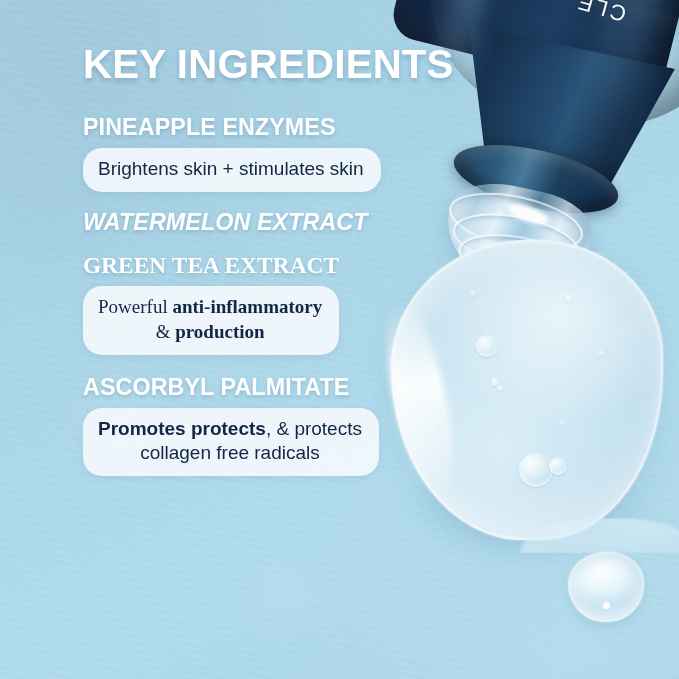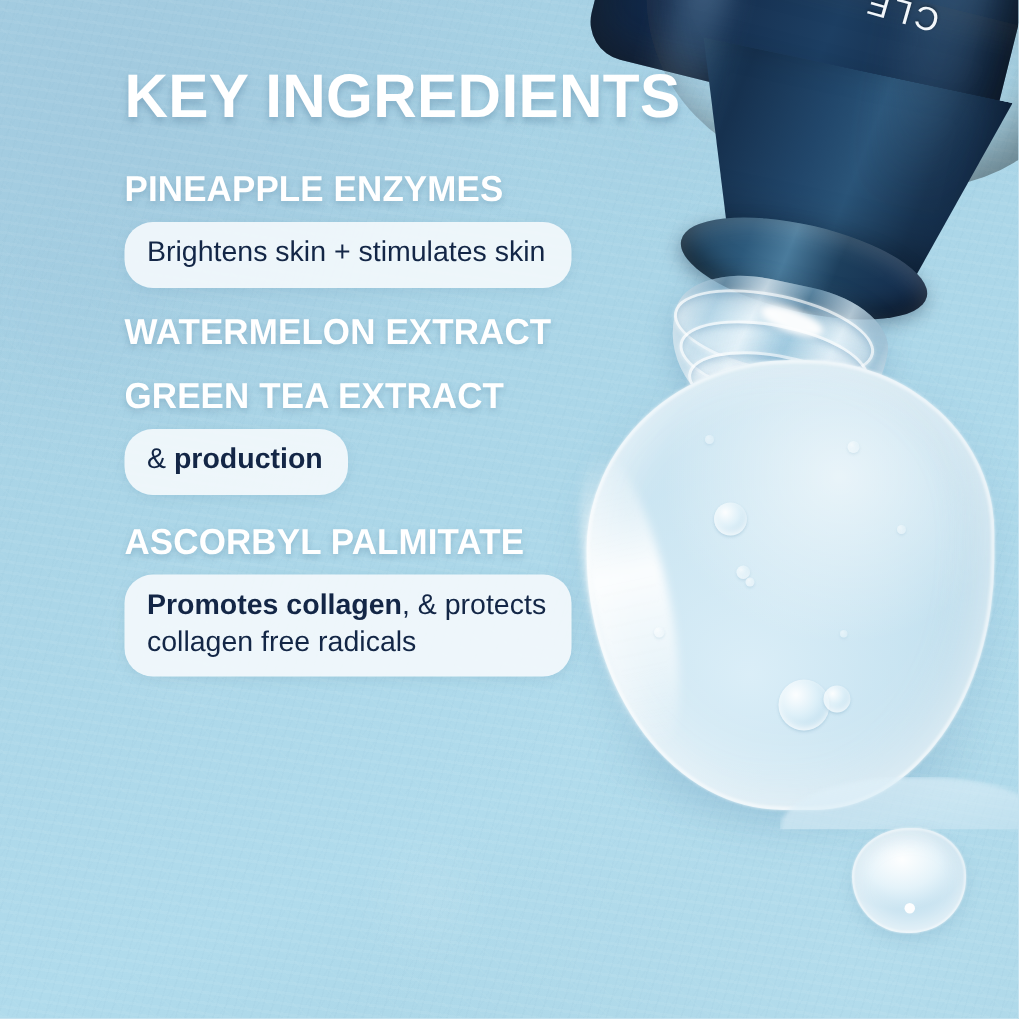--- a/index.html
+++ b/index.html
@@ -290,28 +290,29 @@
   .pill {
     display:inline-block;
     background:rgba(243,248,252,.92);
     border-radius:19px;
     padding:9px 17px 10px 15px;
     color:#132646;
     font-size:19px;
     line-height:1.30;
     box-shadow:0 2px 7px rgba(100,150,180,.18);
     max-width:370px;
+    text-align:center;
   }
   .pill b { font-weight:700; }
   .pill .ln { display:block; white-space:nowrap; }
 
   
   .block-1 { margin-bottom:17px; }
-  .block-2 { margin-bottom:17px; }
-  .block-3 { margin-bottom:19px; }
+  .block-2 { margin-bottom:17px;font-style:italic; }
+  .block-3 { margin-bottom:19px;font-family:Liberation Serif, serif; }
 </style>
 </head>
 <body>
 
 <div id="scene">
 
   <div class="bg-base"></div>
   <div class="bg-tex"></div>
   <div class="bg-mottle"></div>
 
@@ -365,26 +366,27 @@
       </div>
     </div>
 
     <div class="block block-2">
       <div class="ing-head">WATERMELON EXTRACT</div>
     </div>
 
     <div class="block block-3">
       <div class="ing-head">GREEN TEA EXTRACT</div>
       <div class="pill">
+        <span class="ln"><span>Powerful </span><b>anti-inflammatory</b></span>
         <span class="ln"><span>&amp; </span><b>production</b></span>
       </div>
     </div>
 
     <div class="block">
       <div class="ing-head">ASCORBYL PALMITATE</div>
       <div class="pill">
-        <span class="ln"><b>Promotes collagen</b><span>, &amp; protects</span></span>
+        <span class="ln"><b>Promotes protects</b><span>, &amp; protects</span></span>
         <span class="ln"><span>collagen free radicals</span></span>
       </div>
     </div>
 
   </div>
 </div>
 
 </body></html>

